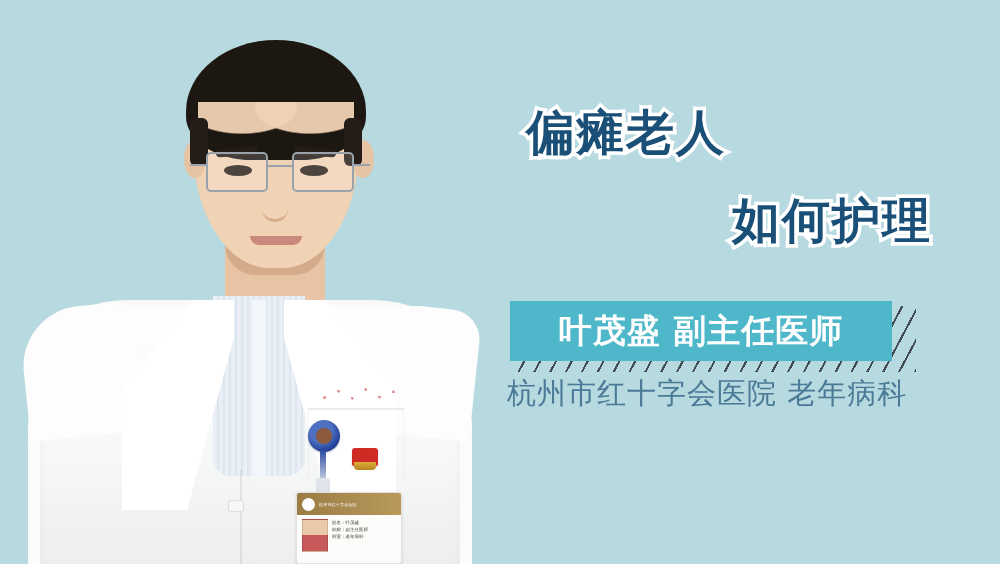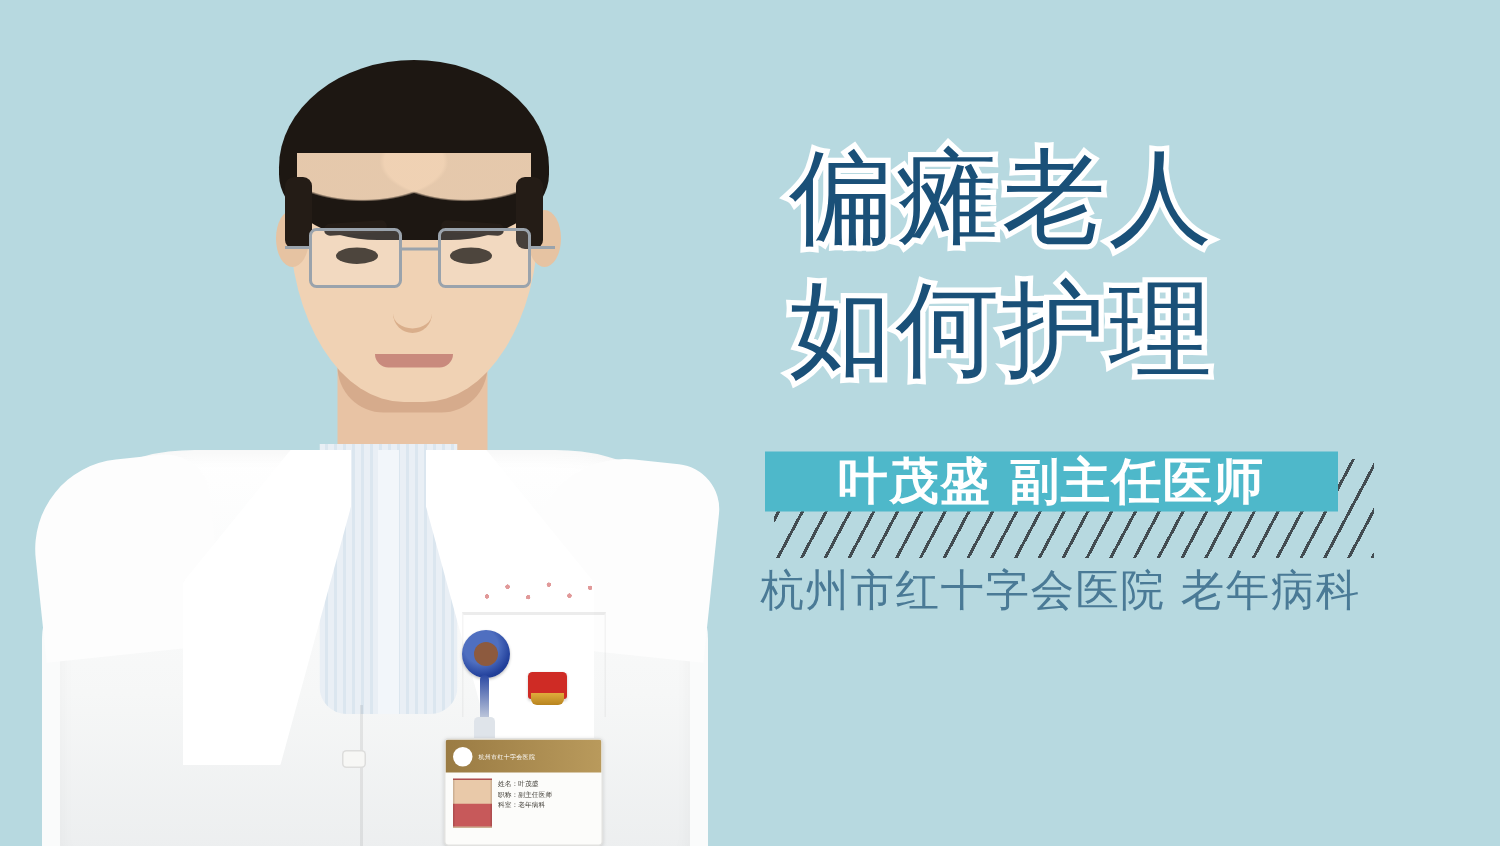--- a/index.html
+++ b/index.html
@@ -362,50 +362,50 @@
   }
 
   
   .title{
     position:absolute;
     left:512px; top:88px;
     width:420px;
   }
   .title-line{
     font-family:"DejaVu Sans","Liberation Sans",sans-serif;
-    font-weight:normal;
-    font-size:69px;
+    font-weight:bold;
+    font-size:48px;
     line-height:88px;
     letter-spacing:2px;
     color:#1a5078;
     white-space:nowrap;
     -webkit-text-stroke:7px #ffffff;
     paint-order:stroke fill;
     text-shadow:
        0 0 0 #fff;
   }
   .title-line.l1{ padding-left:14px; }
-  .title-line.l2{ padding-left:14px; }
+  .title-line.l2{ padding-left:14px;text-align:right; }
 
   
   .hatch{
     position:absolute;
     left:516px; top:306px;
     width:400px; height:66px;
     background:repeating-linear-gradient(
         -62deg,
         #2e3338 0 2px,
         rgba(183,217,224,0) 2px 14px);
     opacity:.85;
   }
 
   .banner{
     position:absolute;
     left:510px; top:301px;
-    width:382px; height:40px;
+    width:382px; height:60px;
     background:#4eb8ca;
     display:flex;
     align-items:center;
     justify-content:center;
   }
   .banner-text{
     font-family:"DejaVu Sans","Liberation Sans",sans-serif;
     font-weight:bold;
     font-size:33px;
     line-height:36px;

